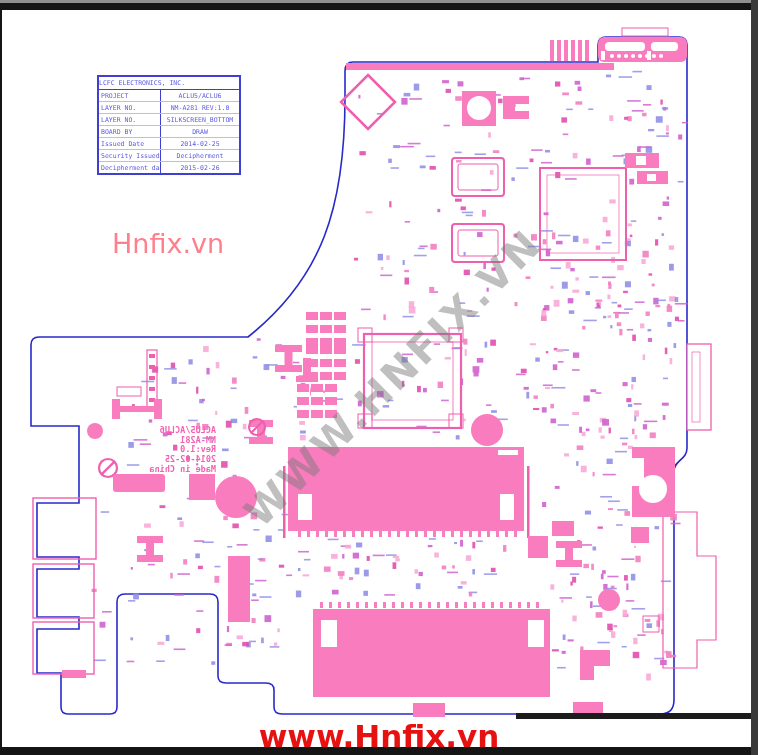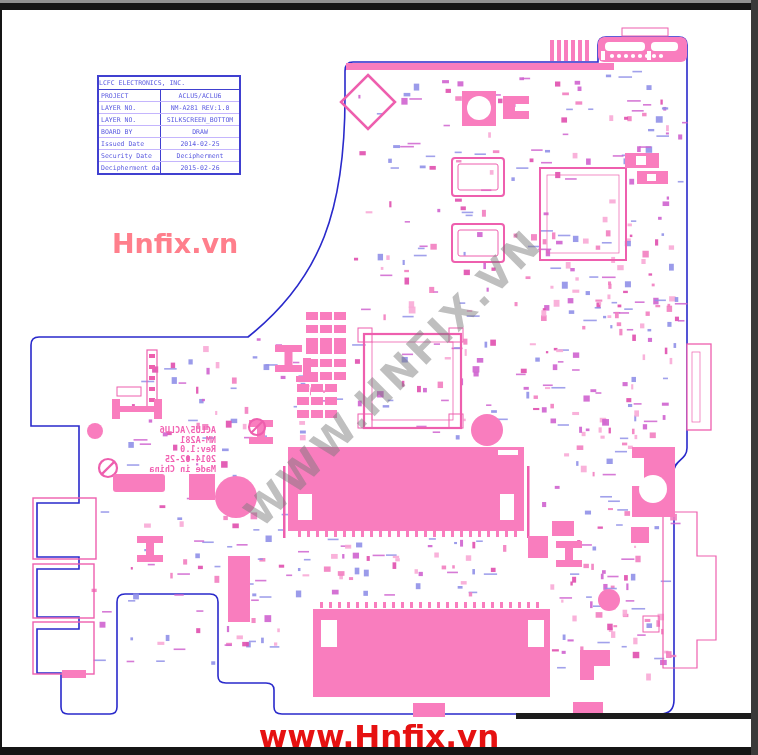--- a/index.html
+++ b/index.html
@@ -15,21 +15,21 @@
 
   #title-block{position:absolute;left:97px;top:75px;width:140px;border:2px solid #4040d0;
     background:#fff;font-family:"DejaVu Sans Mono","Liberation Mono",monospace;
     font-size:6.5px;color:#5b5be0;line-height:8px;}
   #title-block .hdr{border-bottom:1px solid #4040d0;text-align:left;padding:2px 0;}
   #title-block .row{display:grid;grid-template-columns:62px 1fr;border-bottom:1px solid #c4b5fd;}
   #title-block .row:last-child{border-bottom:none;}
   #title-block .lbl{padding:1.5px 2px;border-right:1px solid #4040d0;white-space:nowrap;overflow:hidden;}
   #title-block .val{padding:1.5px 0;text-align:center;white-space:nowrap;overflow:hidden;}
 
-  #side-logo{position:absolute;left:112px;top:228px;font-size:27px;font-weight:bold;
+  #side-logo{position:absolute;left:112px;top:228px;font-size:27px;font-weight:normal;
     color:#ff7f8c;letter-spacing:0px;}
   #diag-watermark{position:absolute;left:196px;top:362px;width:380px;text-align:center;
     transform:rotate(-45deg);font-size:40px;font-weight:bold;letter-spacing:3px;
     color:rgba(122,122,122,0.48);white-space:nowrap;}
   #bottom-logo{position:absolute;left:0;top:718px;width:758px;text-align:center;
     font-size:31px;font-weight:bold;color:#e61111;}
   #board-text{position:absolute;left:108px;top:426px;width:108px;
     transform:scaleX(-1);font-family:"DejaVu Sans Mono","Liberation Mono",monospace;
     font-size:8.5px;line-height:9.7px;color:#f263b3;font-weight:bold;white-space:nowrap;}
 </style>
@@ -862,21 +862,21 @@
       </div>
       <div class="row">
         <div class="lbl">BOARD BY</div>
         <div class="val">DRAW</div>
       </div>
       <div class="row">
         <div class="lbl">Issued  Date</div>
         <div class="val">2014-02-25</div>
       </div>
       <div class="row">
-        <div class="lbl">Security Date</div>
+        <div class="lbl">Security Issued</div>
         <div class="val">Decipherment</div>
       </div>
       <div class="row">
         <div class="lbl">Decipherment date</div>
         <div class="val">2015-02-26</div>
       </div>
     </div>
 
   <div id="side-logo">Hnfix.vn</div>
   <div id="diag-watermark">WWW.HNFIX.VN</div>

